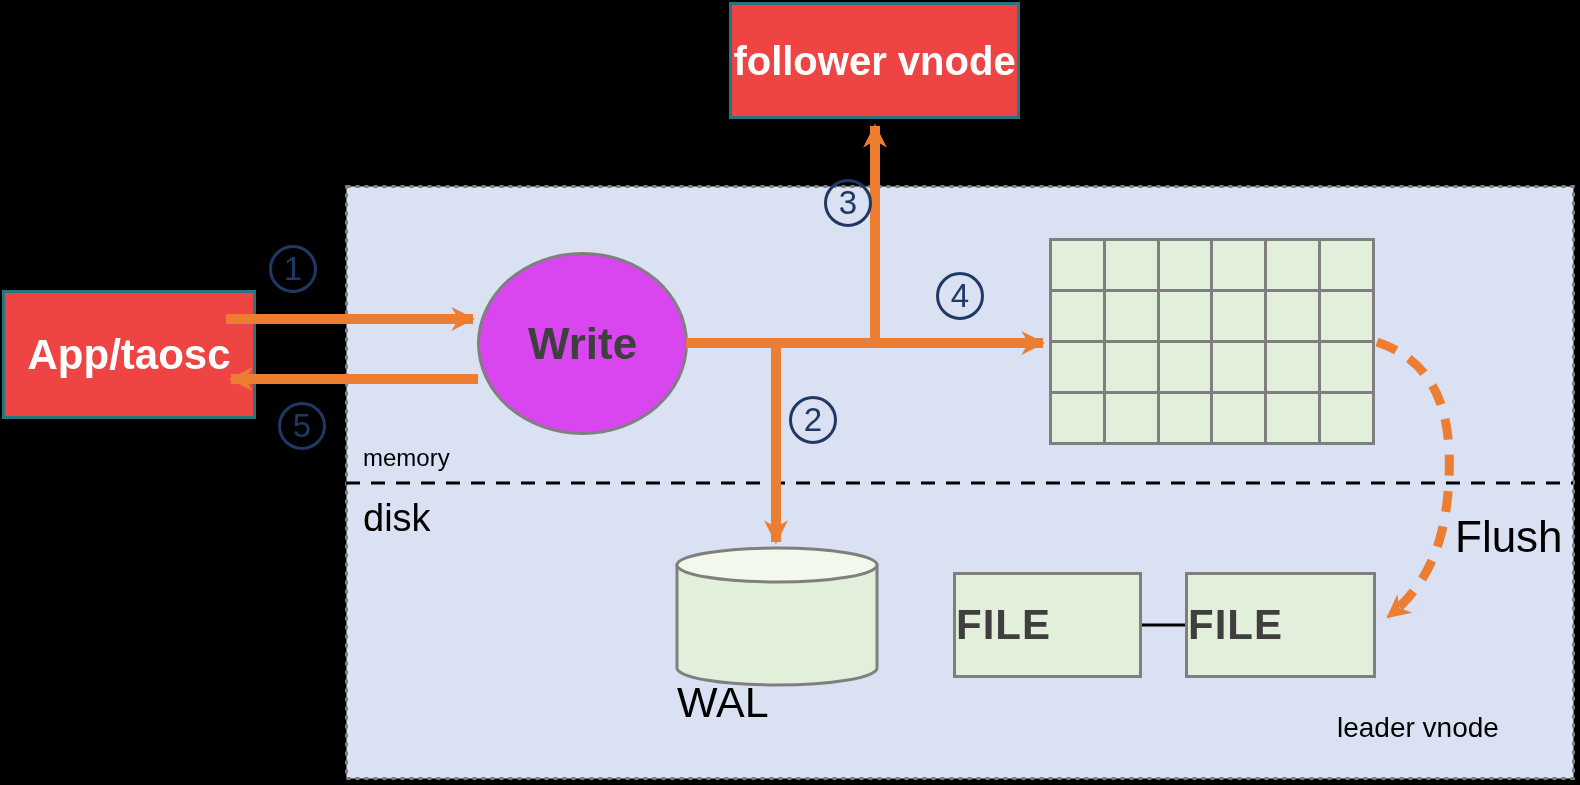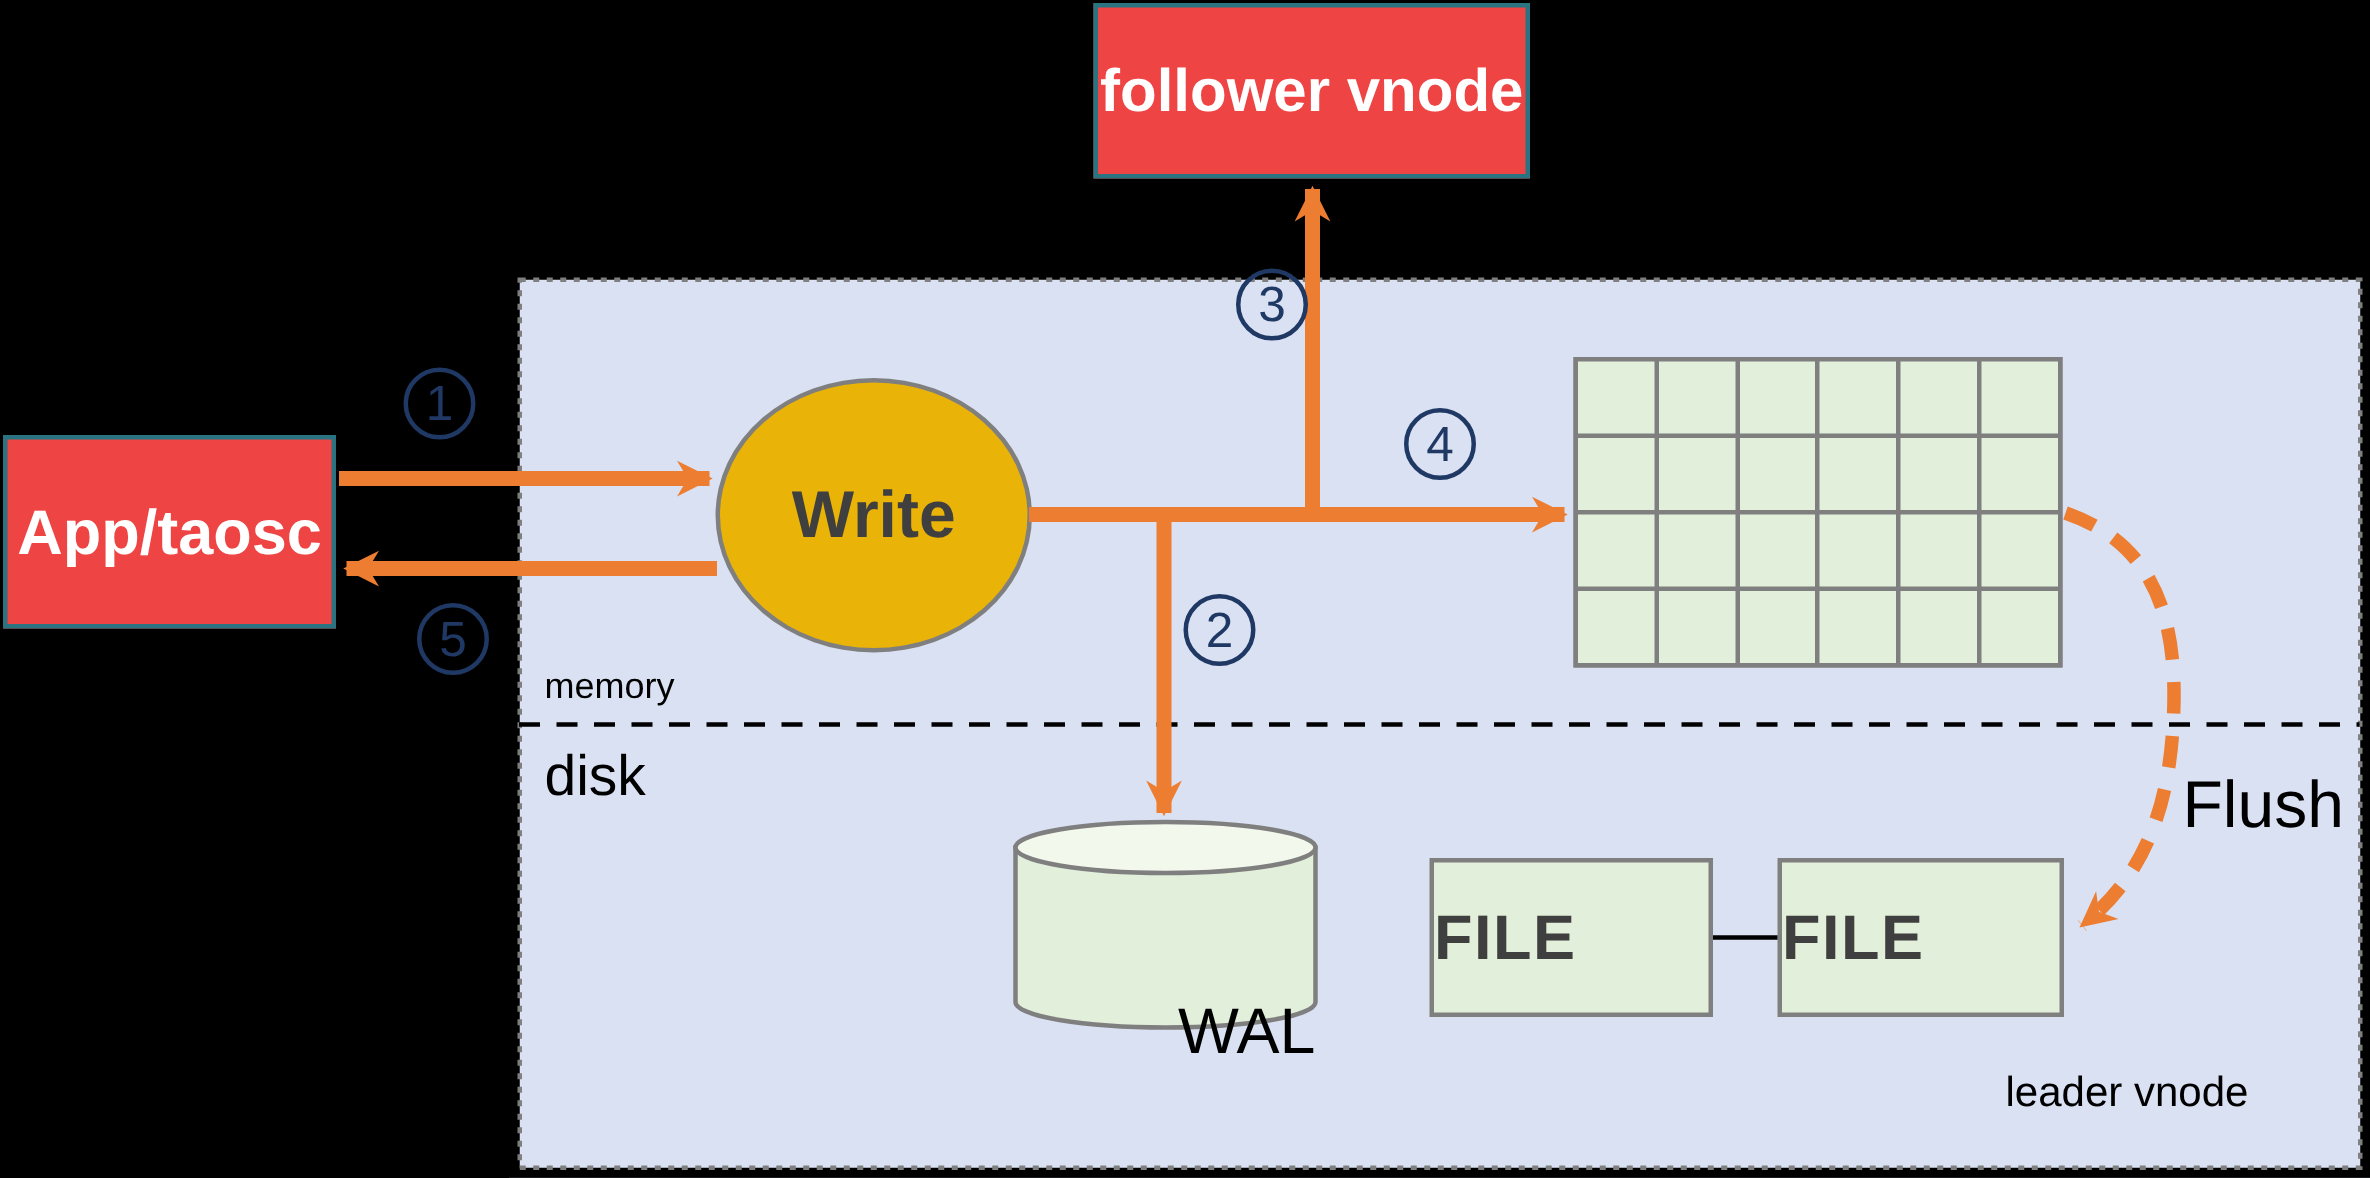--- a/index.html
+++ b/index.html
@@ -17,26 +17,26 @@
   #overlay-svg{z-index:3;}
   .toplabel{z-index:4;}
 
   
   .bluebox{
     background:#ef4444;border:3px solid #2A7380;
     display:flex;align-items:center;justify-content:center;text-align:center;
     color:#fff;font-weight:bold;
   }
   .follower{left:729px;top:2px;width:291px;height:117px;font-size:40px;line-height:48px;}
-  .app{left:2px;top:290px;width:222px;height:129px;font-size:42px;}
+  .app{left:2px;top:290px;width:254px;height:129px;font-size:42px;}
 
   
   .write-ellipse{
     left:477px;top:252px;width:211px;height:183px;border-radius:50%;
-    background:#eab308;border:3px solid #7F7F7F;
+    background:#d946ef;border:3px solid #7F7F7F;
     display:flex;align-items:center;justify-content:center;
     color:#3F3F3F;font-weight:bold;font-size:44px;
   }
 
   
   .memgrid{
     left:1049px;top:238px;width:326px;height:207px;
     background:#7F7F7F;border:3px solid #7F7F7F;
     display:grid;grid-template-columns:repeat(6,1fr);grid-template-rows:repeat(4,1fr);gap:3px;
   }
@@ -48,21 +48,21 @@
     display:flex;align-items:center;justify-content:flex-start;
     color:#3F3F3F;font-weight:bold;font-size:42px;letter-spacing:1px;
   }
   .file1{left:953px;top:572px;width:189px;height:106px;}
   .file2{left:1185px;top:572px;width:191px;height:106px;}
 
   
   .plain{color:#000;white-space:nowrap;}
   .memory-label{left:363px;top:444px;font-size:24px;text-align:right;}
   .disk-label{left:363px;top:487px;font-size:38px;margin-top:10px;}
-  .wal-label{left:677px;top:664px;width:200px;text-align:right;font-size:43px;}
+  .wal-label{left:677px;top:678px;width:200px;text-align:left;font-size:43px;}
   .flush-label{left:1455px;top:512px;font-size:44px;}
   .leader-label{left:1337px;top:712px;font-size:28px;}
 
   
   .stepnum{
     width:48px;height:48px;border-radius:50%;border:3px solid #1F3864;
     color:#1F3864;font-size:33px;display:flex;align-items:center;justify-content:center;
     background:transparent;
   }
   .s1{left:269px;top:245px;}

